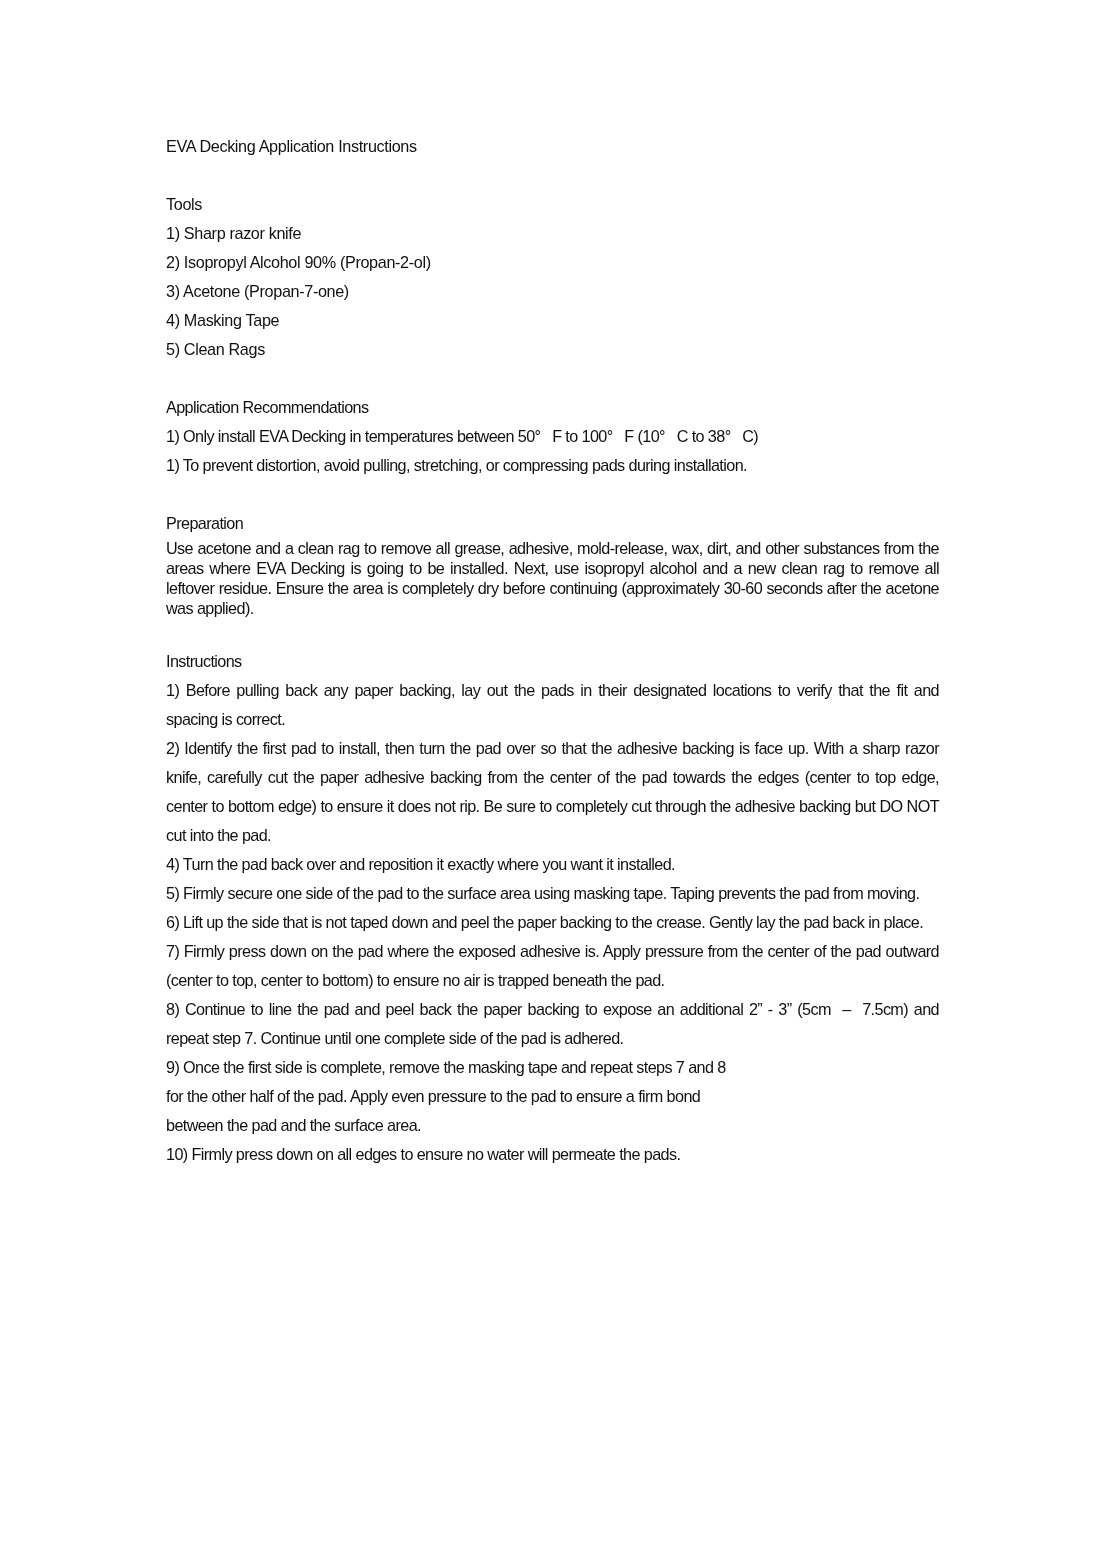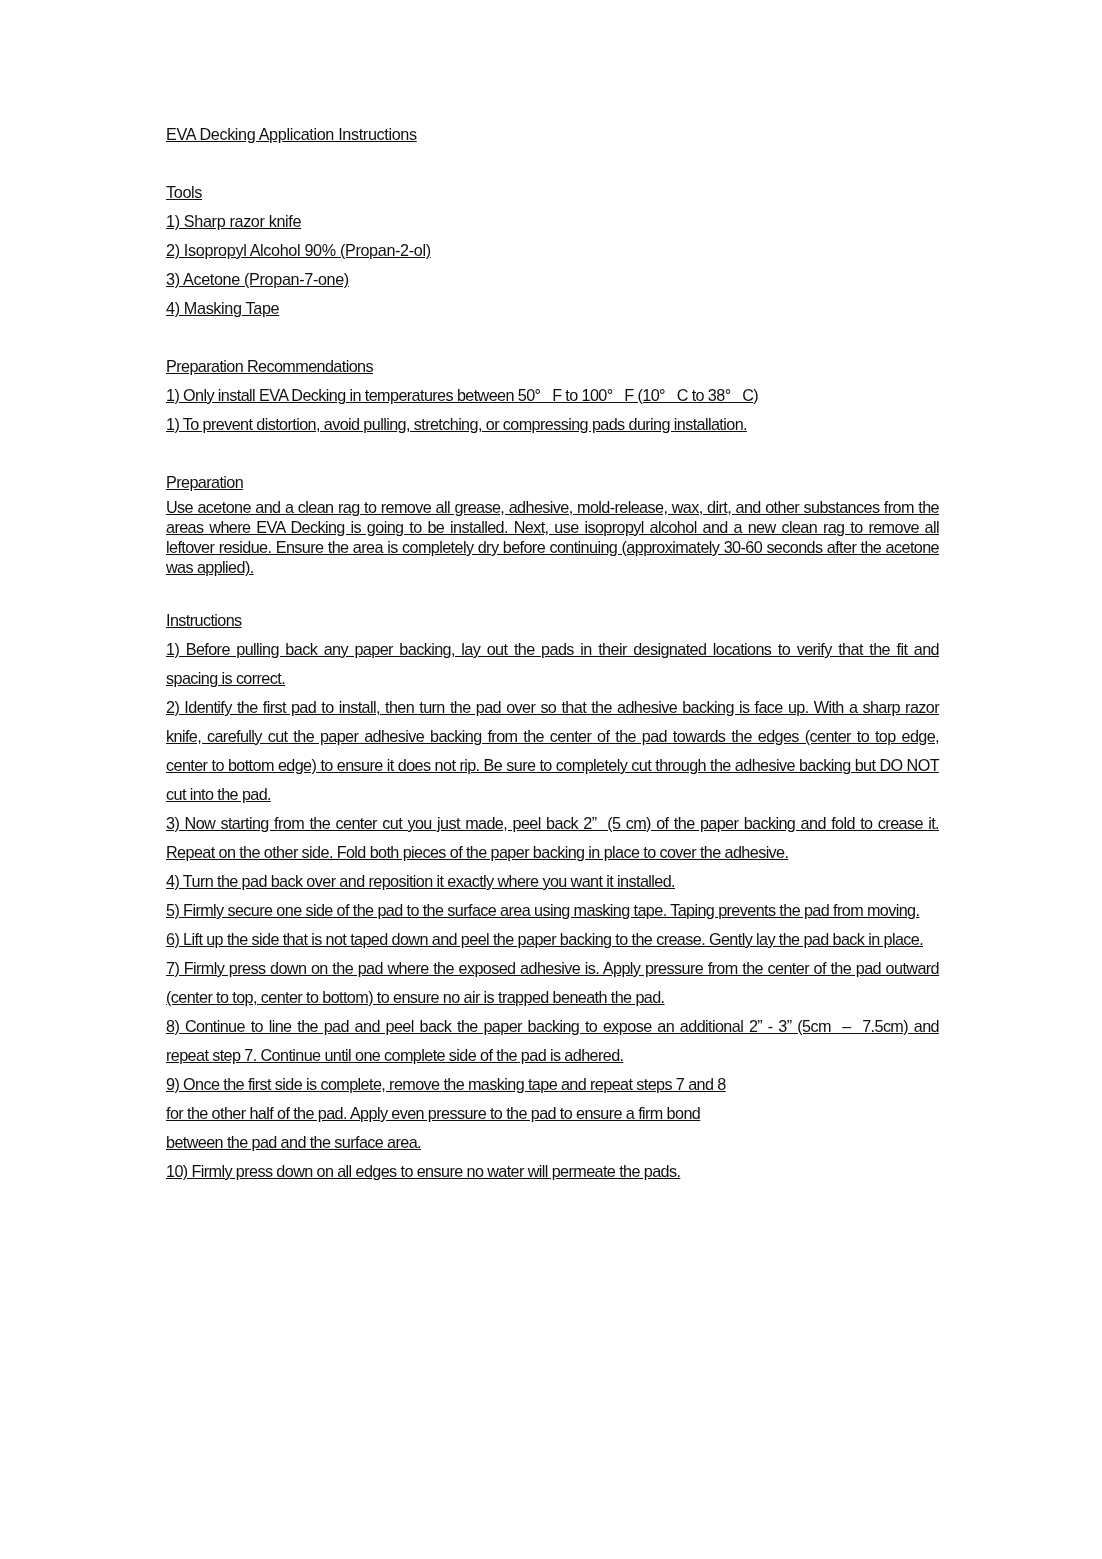--- a/index.html
+++ b/index.html
@@ -1,26 +1,25 @@
 <!DOCTYPE html>
 <html><head>
   <meta charset="utf-8">
   <style>
     html, body { margin: 0; padding: 0; background: #ffffff; }
     body { width: 1102px; height: 1559px; position: relative; overflow: hidden; }
     .page {
       position: absolute;
       left: 166px;
-      top: 120px;
+      top: 132px;
       width: 773px;
       font-family: "Liberation Sans", sans-serif;
       font-size: 16.2px;
       color: #111111;
       letter-spacing: -0.35px;
-      text-decoration: underline;
     }
     .line { height: 29px; line-height: 29px; white-space: nowrap; }
     .blank { height: 29px; }
     .just {
       line-height: 20px;
       text-align: justify;
       text-align-last: left;
     }
     .narrow { letter-spacing: -0.6px; }
     .item { line-height: 29px; text-align: justify; }
@@ -30,35 +29,35 @@
 
 <div class="page">
   <div class="line">EVA Decking Application Instructions</div>
   <div class="blank"></div>
 
   <div class="line">Tools</div>
   <div class="line">1) Sharp razor knife</div>
   <div class="line">2) Isopropyl Alcohol 90% (Propan-2-ol)</div>
   <div class="line">3) Acetone (Propan-7-one)</div>
   <div class="line">4) Masking Tape</div>
+  <div class="line">5) Clean Rags</div>
   <div class="blank"></div>
 
-  <div class="line narrow">Preparation Recommendations</div>
+  <div class="line narrow">Application Recommendations</div>
   <div class="line narrow">1) Only install EVA Decking in temperatures between 50°&nbsp;&nbsp;&nbsp;F to 100°&nbsp;&nbsp;&nbsp;F (10°&nbsp;&nbsp;&nbsp;C to 38°&nbsp;&nbsp;&nbsp;C)</div>
   <div class="line narrow">1) To prevent distortion, avoid pulling, stretching, or compressing pads during installation.</div>
   <div class="blank"></div>
 
   <div class="line narrow">Preparation</div>
   <div class="just narrow">Use acetone and a clean rag to remove all grease, adhesive, mold-release, wax, dirt, and other substances from the areas where EVA Decking is going to be installed. Next, use isopropyl alcohol and a new clean rag to remove all leftover residue. Ensure the area is completely dry before continuing (approximately 30-60 seconds after the acetone was applied).</div>
   <div class="blank"></div>
 
   <div class="line narrow">Instructions</div>
   <div class="item narrow">1) Before pulling back any paper backing, lay out the pads in their designated locations to verify that the fit and spacing is correct.</div>
   <div class="item narrow">2) Identify the first pad to install, then turn the pad over so that the adhesive backing is face up. With a sharp razor knife, carefully cut the paper adhesive backing from the center of the pad towards the edges (center to top edge, center to bottom edge) to ensure it does not rip. Be sure to completely cut through the adhesive backing but DO NOT cut into the pad.</div>
-  <div class="item narrow">3) Now starting from the center cut you just made, peel back 2”&nbsp;&nbsp;(5 cm) of the paper backing and fold to crease it. Repeat on the other side. Fold both pieces of the paper backing in place to cover the adhesive.</div>
   <div class="item narrow">4) Turn the pad back over and reposition it exactly where you want it installed.</div>
   <div class="item narrow">5) Firmly secure one side of the pad to the surface area using masking tape. Taping prevents the pad from moving.</div>
   <div class="item narrow">6) Lift up the side that is not taped down and peel the paper backing to the crease. Gently lay the pad back in place.</div>
   <div class="item narrow">7) Firmly press down on the pad where the exposed adhesive is. Apply pressure from the center of the pad outward (center to top, center to bottom) to ensure no air is trapped beneath the pad.</div>
   <div class="item narrow">8) Continue to line the pad and peel back the paper backing to expose an additional 2” - 3” (5cm &nbsp;–&nbsp; 7.5cm) and repeat step 7. Continue until one complete side of the pad is adhered.</div>
   <div class="line narrow">9) Once the first side is complete, remove the masking tape and repeat steps 7 and 8</div>
   <div class="line narrow">for the other half of the pad. Apply even pressure to the pad to ensure a firm bond</div>
   <div class="line narrow">between the pad and the surface area.</div>
   <div class="line narrow">10) Firmly press down on all edges to ensure no water will permeate the pads.</div>
 </div>

